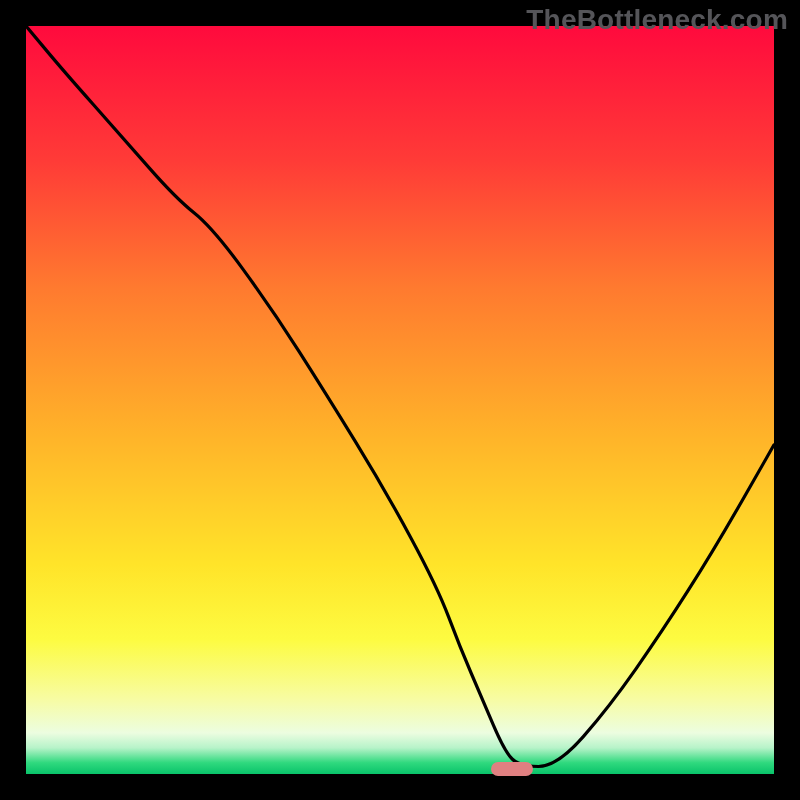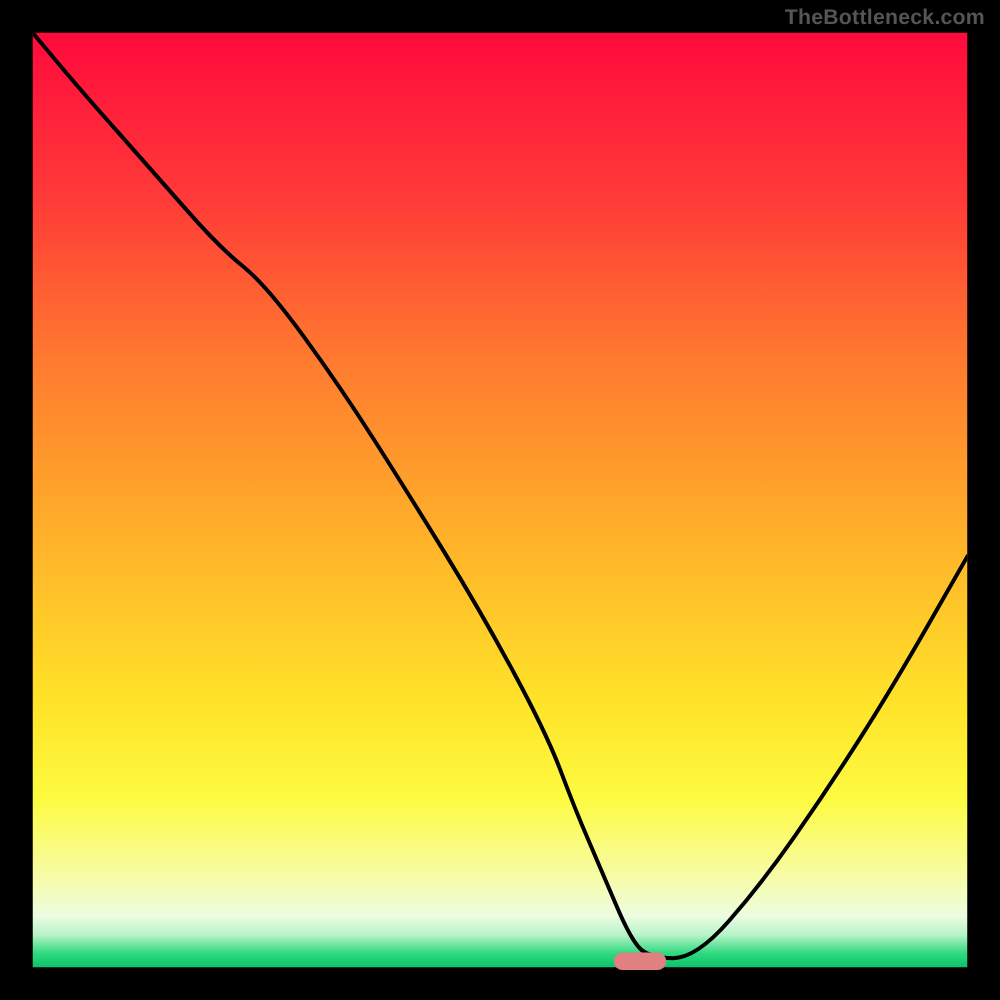--- a/index.html
+++ b/index.html
@@ -14,21 +14,21 @@
   .frame {
     position: relative;
     width: 800px;
     height: 800px;
     background: #000;
   }
   .watermark {
     position: absolute;
     top: 4px;
     right: 12px;
-    font-size: 17px;
+    font-size: 28px;
     font-weight: bold;
     color: #555559;
     z-index: 50;
     letter-spacing: 0.2px;
   }
   .plot {
     position: absolute;
     left: 26px;
     top: 26px;
     width: 748px;

